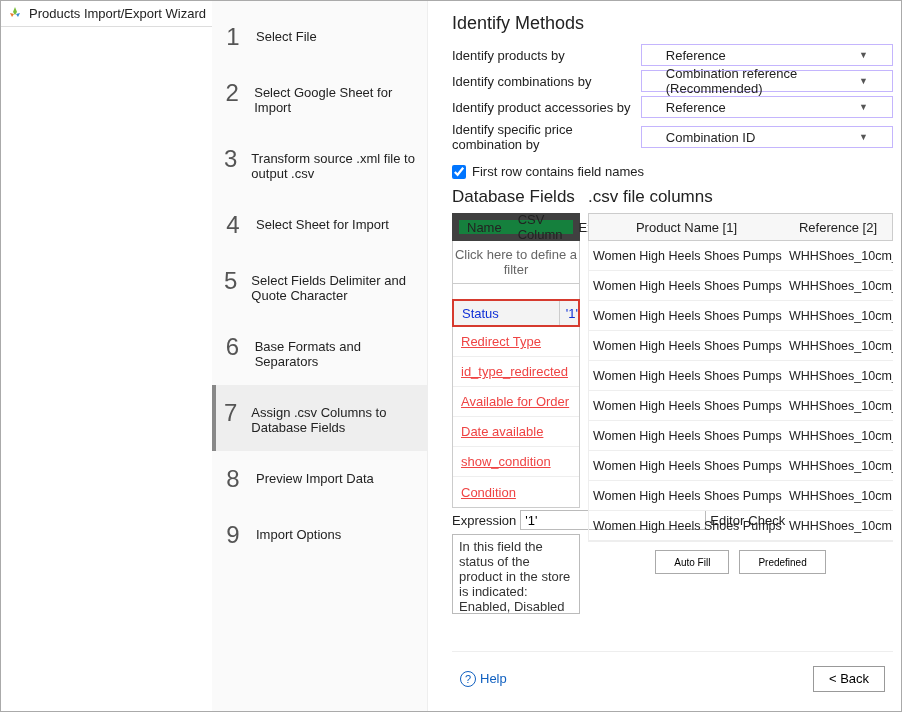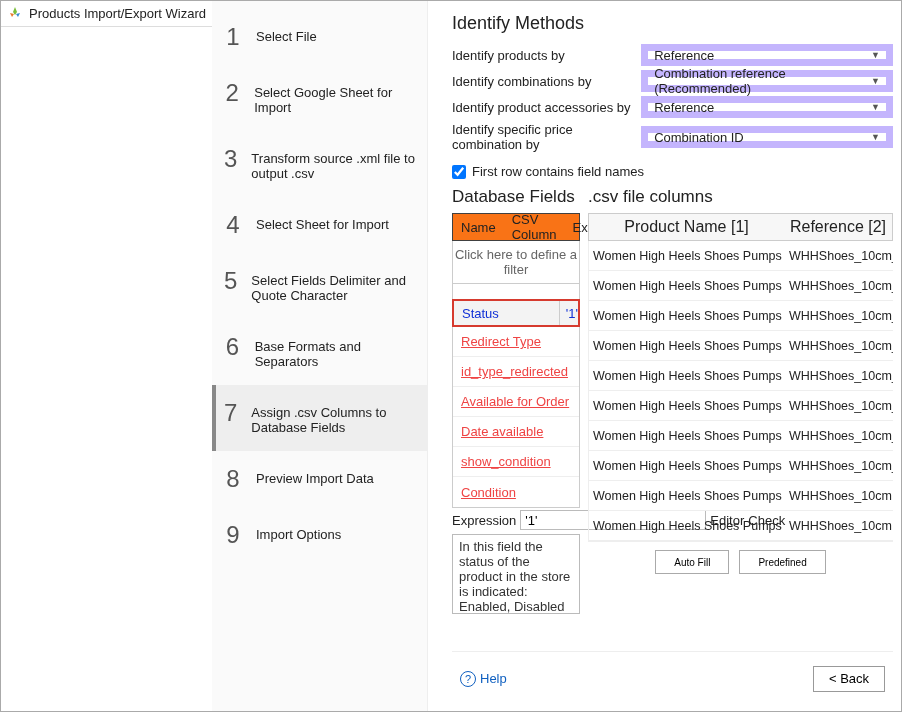--- a/index.html
+++ b/index.html
@@ -10,47 +10,47 @@
   .bodyarea { flex: 1; display: flex; overflow: hidden; }
   .sidebar { width: 216px; background: #fafafa; border-right: 1px solid #eee; display: flex; flex-direction: column; padding-top: 8px; }
   .step { display: flex; align-items: flex-start; padding: 16px 12px; gap: 14px; cursor: pointer; }
   .step.active { background: #eee; border-left: 4px solid #888; padding-left: 8px; }
   .step-num { font-size: 24px; font-weight: 300; color: #555; width: 18px; text-align: center; line-height: 1; }
   .step-label { font-size: 13px; padding-top: 4px; }
   .main { flex: 1; padding: 12px 8px 6px 24px; display: flex; flex-direction: column; overflow: hidden; }
   .hdr { font-size: 18px; font-weight: 400; margin-bottom: 10px; color: #222; }
   .form-row { display: flex; align-items: center; margin-bottom: 4px; }
   .form-label { width: 196px; font-size: 13px; }
-  .combo { border: 7px solid #c4b5fd; height: 22px; display: flex; align-items: center; justify-content: space-between; padding: 0 6px; font-size: 13px; width: 260px; background: #fff; cursor: pointer; }
+  .combo { border: 1px solid #c4b5fd; height: 22px; display: flex; align-items: center; justify-content: space-between; padding: 0 24px; font-size: 13px; width: 260px; background: #fff; cursor: pointer; }
   .combo .tri { font-size: 9px; color: #555; }
   .checkbox-row { display: flex; align-items: center; margin: 8px 0 8px 0; gap: 6px; }
   .checkbox-row input { width: 14px; height: 14px; }
   .panels { display: flex; flex: 1; overflow: hidden; gap: 8px; }
   .panel-left { flex: 1; display: flex; flex-direction: column; min-width: 0; }
   .panel-right { width: 305px; display: flex; flex-direction: column; }
   .panel-title { font-size: 17px; font-weight: 400; margin-bottom: 6px; }
-  .grid-header { display: flex; border: 1px solid #404040; background: #f97316; font-size: 13px; height: 28px; align-items: center; }
+  .grid-header { display: flex; border: 7px solid #404040; background: #15803d; font-size: 13px; height: 28px; align-items: center; }
   .grid-header .col { padding: 0 8px; }
   .col-name { width: 138px; }
   .col-csv { width: 78px; }
   .col-exp { flex: 1; }
   .filterrow { text-align: center; font-size: 13px; color: #666; border: 1px solid #ccc; border-top: none; padding: 6px 0; cursor: pointer; }
   .spacer-row { border: 1px solid #ccc; border-top: none; height: 16px; }
   .highlight-row { display: flex; border: 2px solid #d63a2e; height: 28px; align-items: center; font-size: 13px; background: #f3f3f3; margin-top: -1px; }
   .highlight-row .col-name { color: #1030d6; padding-left: 8px; }
   .highlight-row .col-exp { color: #1030d6; padding-left: 6px; border-left: 1px solid #ccc; height: 100%; display:flex; align-items:center; }
   .data-rows { border: 1px solid #ccc; border-top: none; }
   .data-row { height: 30px; display: flex; align-items: center; font-size: 13px; color: #ef4444; padding-left: 8px; border-bottom: 1px solid #eee; cursor: pointer; text-decoration: underline; }
   .data-row:last-child { border-bottom: none; }
   .expr-row { display: flex; align-items: center; margin-top: 2px; gap: 4px; }
   .expr-row .lbl { font-size: 13px; }
   .expr-row input { flex: 1; height: 20px; border: 1px solid #bbb; padding: 0 4px; font-size: 13px; }
   .expr-row .lnk { font-size: 13px; cursor: pointer; }
   .desc-box { border: 1px solid #bbb; height: 80px; margin-top: 4px; padding: 4px 6px; font-size: 13px; color: #333; overflow: auto; }
-  .right-header { display: flex; border: 1px solid #ccc; background: #f7f7f7; height: 28px; align-items: center; font-size: 16px; }
+  .right-header { display: flex; border: 1px solid #ccc; background: #f7f7f7; height: 28px; align-items: center; font-size: 13px; }
   .right-header .rc1 { flex: 1; text-align: center; }
   .right-header .rc2 { width: 108px; text-align: center; }
   .right-rows { border-left: 1px solid #eee; }
   .right-row { display: flex; height: 30px; align-items: center; font-size: 12.5px; border-bottom: 1px solid #eee; }
   .right-row .rc1 { flex: 1; padding-left: 4px; white-space: nowrap; overflow: hidden; }
   .right-row .rc2 { width: 108px; padding-left: 4px; white-space: nowrap; overflow: hidden; }
   .btnrow-right { display: flex; gap: 10px; justify-content: center; padding: 8px 0; border-top: 1px solid #eee; }
   .btn { border: 1px solid #aaa; background: #fff; height: 24px; padding: 0 18px; font-size: 10px; cursor: pointer; }
   .footer { height: 54px; border-top: 1px solid #eee; display: flex; align-items: center; padding: 0 8px 0 8px; }
   .help { display: flex; align-items: center; gap: 4px; color: #1060c0; font-size: 13px; cursor: pointer; }

